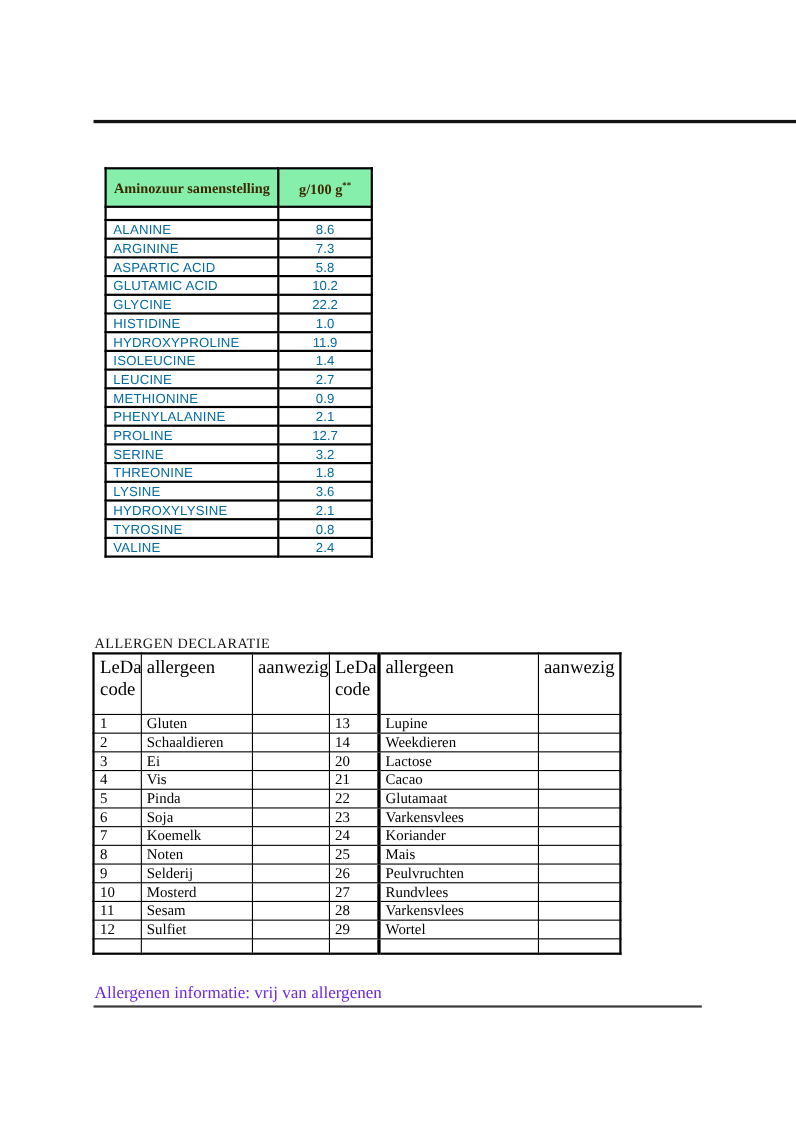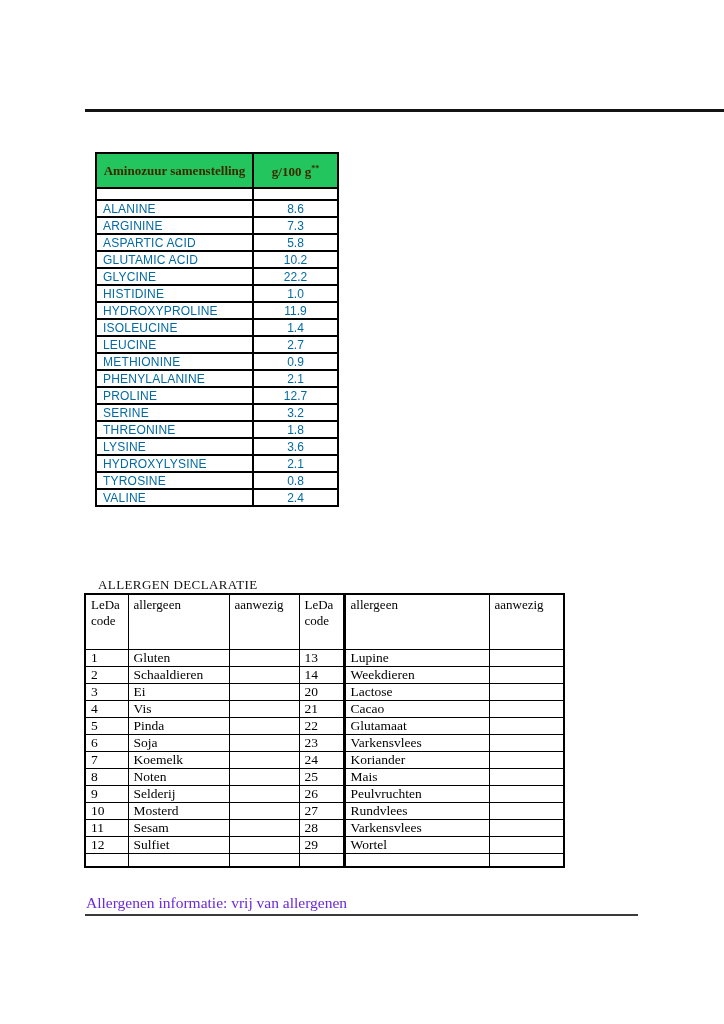--- a/index.html
+++ b/index.html
@@ -22,56 +22,56 @@
   .amino-table {
     position: absolute; left: 95px; top: 152px;
     border-collapse: collapse; table-layout: fixed;
     width: 242px;
     font-family: "Liberation Sans", sans-serif;
   }
   .amino-table col.c-name  { width: 157px; }
   .amino-table col.c-value { width: 85px; }
   .amino-table th, .amino-table td { border: 2px solid #000; padding: 0; }
   .amino-table th.amino-header-cell {
-    background: #22c55e;
+    background: #86efac;
     color: #3D2800;
     font-family: "Liberation Serif", serif;
     font-weight: bold;
     font-size: 13px; line-height: 16px;
     height: 33px; text-align: center; vertical-align: middle;
   }
   .amino-table th.amino-header-cell sup { font-size: 8px; vertical-align: super; }
   .amino-table tr.spacer-row td { height: 10px; }
   .amino-table tr.amino-row td { height: 15px; font-size: 12px; color: #0369a1; }
   .amino-table td.amino-name-cell { padding-left: 6px; text-align: left; letter-spacing: 0.2px; }
   .amino-table td.amino-value-cell { text-align: center; }
 
   
   .allergen-title {
     position: absolute; left: 86px; top: 577px;
-    font-size: 13px; letter-spacing: 0.4px; color: #111; margin-left: 12px;
+    font-size: 13px; letter-spacing: 0.4px; color: #111;
   }
   .allergen-table {
     position: absolute; left: 84px; top: 593px;
     border-collapse: collapse; table-layout: fixed;
     width: 479px;
     font-family: "Liberation Serif", serif;
     font-size: 13.5px; color: #000;
     border: 2px solid #000;
   }
   .allergen-table col.c1 { width: 43px; }
   .allergen-table col.c2 { width: 101px; }
   .allergen-table col.c3 { width: 70px; }
   .allergen-table col.c4 { width: 45px; }
   .allergen-table col.c5 { width: 145px; }
   .allergen-table col.c6 { width: 75px; }
   .allergen-table th, .allergen-table td {
     border: 1px solid #000; padding: 0 0 0 5px; text-align: left; font-weight: normal;
   }
-  .allergen-table th { height: 52px; vertical-align: top; padding-top: 2px; font-size: 13px; }
+  .allergen-table th { height: 52px; vertical-align: top; padding-top: 2px; font-size: 17px; }
   .allergen-table td { height: 16px; }
   .allergen-table .thick-left { border-left: 3px solid #000; }
   .allergen-table tr.empty-row td { height: 12px; }
 
   .footer-note {
     position: absolute; left: 86px; top: 894px;
     font-size: 15.5px; color: #6d28d9;
   }
   .bottom-rule {
     position: absolute; left: 85px; top: 914px;

